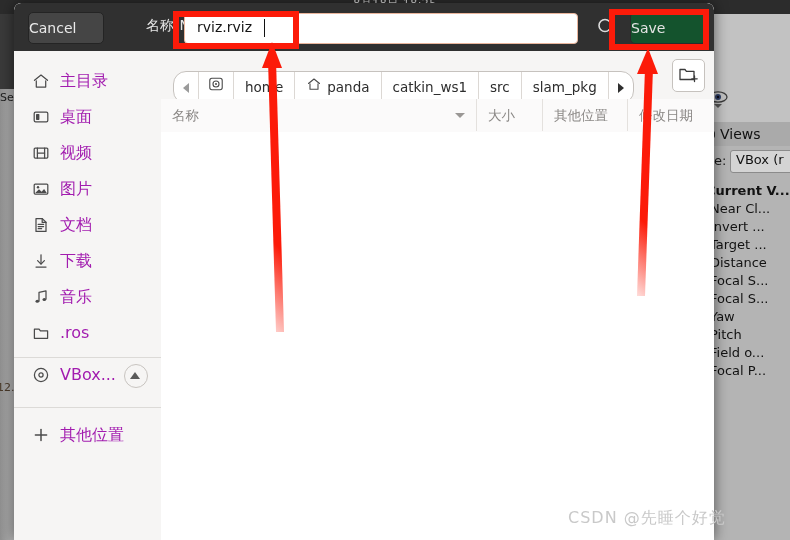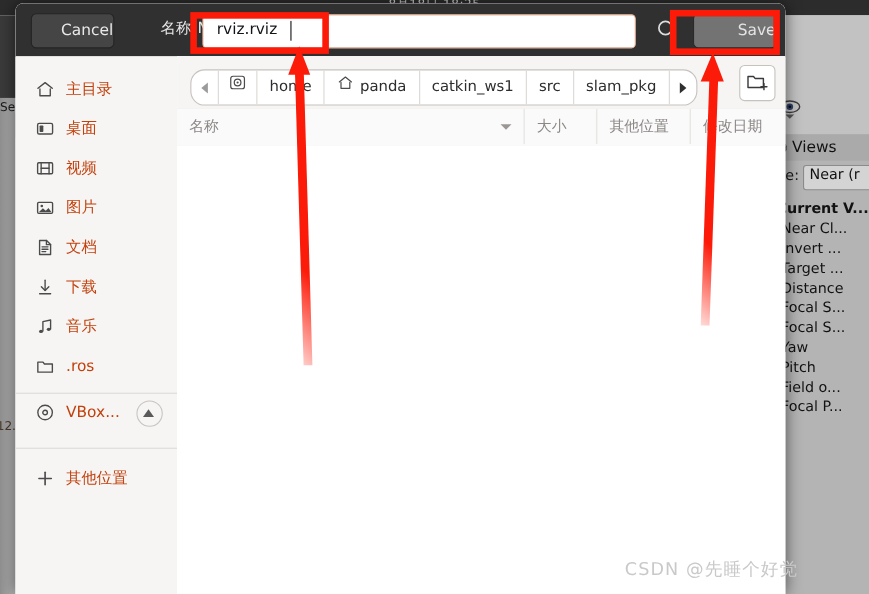--- a/index.html
+++ b/index.html
@@ -46,50 +46,50 @@
 
   
   #dialog{position:absolute;left:14px;top:3px;width:700px;height:537px;
     background:#ffffff;border-radius:7px 7px 0 0;box-shadow:0 0 14px rgba(0,0,0,.55);overflow:hidden;}
 
   #hdrbar{position:absolute;left:0;top:0;width:700px;height:48px;
     background:#303030;border-radius:7px 7px 0 0;
     border-bottom:1px solid #1d1d1d;}
   #cancel-btn{position:absolute;left:14px;top:9px;width:74px;height:30px;
     background:#454545;border:1px solid #242424;border-radius:5px;
-    color:#e9e9e9;font-size:14px;line-height:30px;text-align:right;cursor:pointer;}
+    color:#e9e9e9;font-size:14px;line-height:30px;text-align:left;cursor:pointer;}
   #name-label{position:absolute;left:112px;top:14px;font-size:14px;color:#e6e6e6;white-space:nowrap;margin-left:20px;}
   #name-entry{position:absolute;left:170px;top:10px;width:392px;height:29px;
     background:#ffffff;border:1px solid #e9b59c;border-radius:4px;}
   #name-entry-val{position:absolute;left:12px;top:5px;font-size:14px;color:#141414;white-space:nowrap;}
   #name-caret{position:absolute;left:79px;top:5px;width:1px;height:18px;background:#111;}
   #search-btn{position:absolute;left:576px;top:9px;width:32px;height:30px;border-radius:5px;cursor:pointer;}
   #save-btn{position:absolute;left:616px;top:9px;width:74px;height:30px;
-    background:#737373;border:1px solid #2a2a2a;border-radius:5px;
-    color:#e4e4e4;font-size:14px;line-height:30px;text-align:right;cursor:pointer;}
+    background:#14532d;border:1px solid #2a2a2a;border-radius:5px;
+    color:#e4e4e4;font-size:14px;line-height:30px;text-align:left;cursor:pointer;}
 
   
   #sidebar{position:absolute;left:0;top:48px;width:147px;height:489px;
     background:#f6f5f4;border-right:1px solid #d4d0cc;}
   .side-item{position:absolute;left:0;width:147px;height:36px;cursor:pointer;}
   .side-ico{position:absolute;left:18px;top:9px;width:18px;height:18px;}
-  .side-lbl{position:absolute;left:46px;top:8px;font-size:14px;color:#c2410c;
+  .side-lbl{position:absolute;left:46px;top:8px;font-size:16px;color:#a21caf;
     line-height:20px;white-space:nowrap;}
   .side-sep{position:absolute;left:0;width:147px;height:1px;background:#dcdad7;}
   #eject-btn{position:absolute;left:110px;top:7px;width:22px;height:22px;
     border:1px solid #c8c4c0;border-radius:50%;background:#f6f5f4;cursor:pointer;}
   #eject-tri{position:absolute;left:5px;top:7px;width:0;height:0;
     border-left:5px solid transparent;border-right:5px solid transparent;border-bottom:7px solid #5a5a5a;}
   .plus-ico{position:absolute;left:18px;top:9px;width:18px;height:18px;}
 
   
   #browser{position:absolute;left:147px;top:48px;width:553px;height:489px;background:#ffffff;}
   #pathbar{position:absolute;left:0;top:0;width:553px;height:48px;background:#f6f5f4;
     border-bottom:1px solid #dcdad7;}
-  #crumbs{position:absolute;left:12px;top:12px;height:31px;
+  #crumbs{position:absolute;left:12px;top:20px;height:31px;
     border:1px solid #c6c2be;border-radius:13px;background:#fff;display:flex;overflow:hidden;}
   .crumb{height:31px;line-height:31px;padding:0 11px;font-size:13.5px;color:#2d2d2d;
     border-right:1px solid #dcd8d4;white-space:nowrap;cursor:pointer;display:flex;align-items:center;gap:5px;}
   .crumb:last-child{border-right:none;}
   .crumb.nav{padding:0 9px;}
   #newfolder-btn{position:absolute;left:511px;top:8px;width:31px;height:31px;
     border:1px solid #c6c2be;border-radius:5px;background:#fff;cursor:pointer;}
 
   #colhdr{position:absolute;left:0;top:48px;width:553px;height:33px;background:#fbfafa;
     border-bottom:1px solid #dcdad7;}
@@ -130,21 +130,21 @@
   </svg>
   <div id="rviz-eye-caret"></div>
 
   <div id="rviz-views-hdr"></div>
   <div id="rviz-views-sq"></div>
   <div id="rviz-views-txt">Views</div>
 
   <div id="rviz-type-row"></div>
   <div id="rviz-type-lbl">ype:</div>
   <div id="rviz-type-combo"></div>
-  <div id="rviz-type-val">Near (r</div>
+  <div id="rviz-type-val">VBox (r</div>
 
   <div id="rviz-tree"></div>
 <div class="rviz-tree-item bold" style="top: 183px;">Current V...</div>
     <div class="rviz-tree-arrow" style="left: 698px; top: 188px;"></div>
     <div class="rviz-tree-item" style="top: 201px;">Near Cl...</div>
     <div class="rviz-tree-item" style="top: 219px;">Invert ...</div>
     <div class="rviz-tree-item" style="top: 237px;">Target ...</div>
     <div class="rviz-tree-item" style="top: 255px;">Distance</div>
     <div class="rviz-tree-item" style="top: 273px;">Focal S...</div>
     <div class="rviz-tree-item" style="top: 291px;">Focal S...</div>

